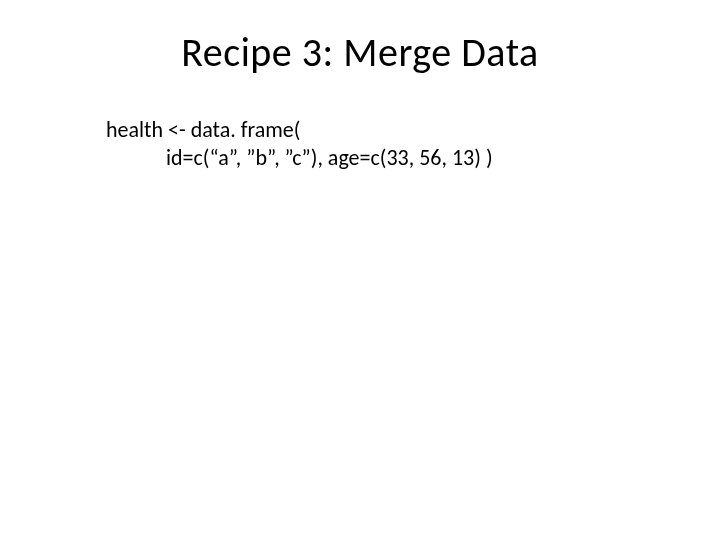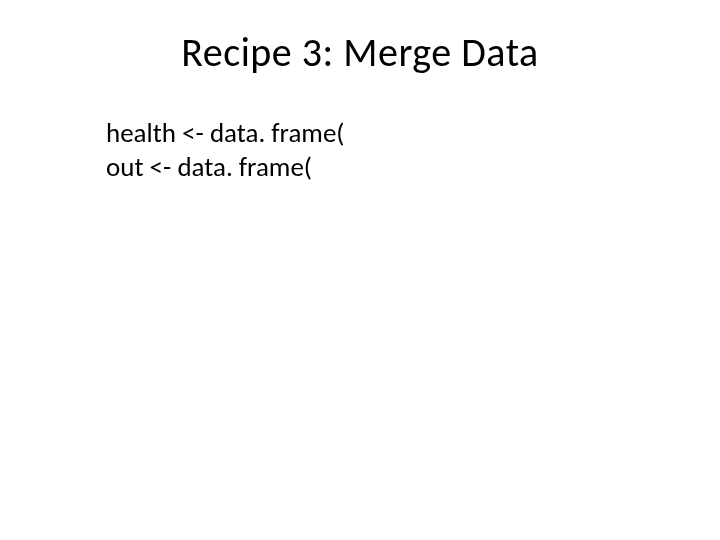--- a/index.html
+++ b/index.html
@@ -26,37 +26,37 @@
     text-align: center;
     font-size: 40px;
     font-weight: 400;
     letter-spacing: 0.5px;
   }
   .body {
     position: absolute;
     top: 116px;
     left: 106px;
     right: 60px;
-    font-size: 27px;
+    font-size: 22px;
     line-height: 1.25;
   }
   .body .line {
     white-space: pre;
   }
   .body .indent {
     padding-left: 60px;
   }
   .gap {
     height: 28px;
   }
 </style>
 </head>
 <body>
 
 <div class="slide">
   <div class="title">Recipe 3: Merge Data</div>
 
   <div class="body">
     <div class="line">health &lt;- data. frame(</div>
-    <div class="line">out &lt;- data. frame(</div>
+    <div class="line indent">id=c(“a”, ”b”, ”c”), age=c(33, 56, 13) )</div>
     <div class="gap"></div>
   </div>
 </div>
 
 </body></html>

